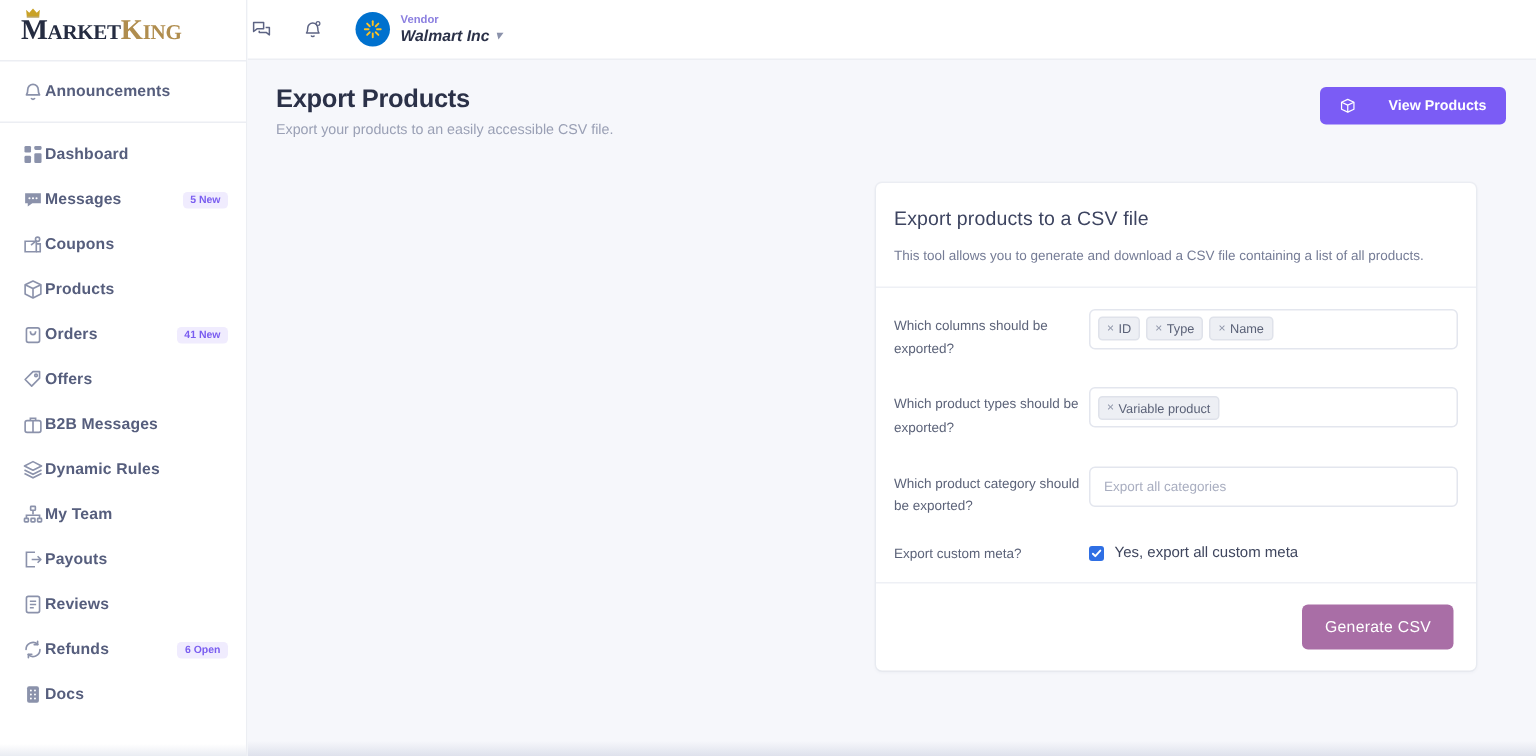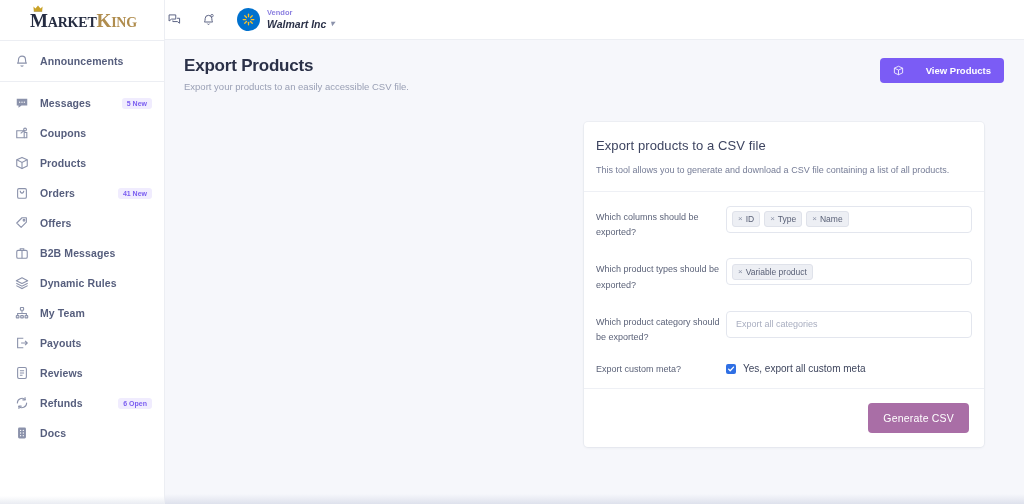--- a/index.html
+++ b/index.html
@@ -14,38 +14,38 @@
   
   .sidebar {
     width: 165px; height: 504px; flex: 0 0 165px;
     background: #ffffff;
     border-right: 1px solid #eceef3;
     position: relative;
     overflow: hidden;
   }
   .logo-wrap {
     height: 40px; display: flex; align-items: center;
-    padding-left: 30px;
+    padding-left: 14px;
   }
   .logo {
     font-family: "Liberation Serif", serif;
     font-size: 19px; font-weight: 700; letter-spacing: -0.2px;
     line-height: 1; white-space: nowrap; position: relative;
   }
   .logo .small-caps { font-size: 14px; }
   .crown {
     position: absolute; left: 3px; top: -6px;
     width: 10px; height: 7px;
   }
   .nav-divider { height: 1px; background: #eceef3; margin: 0; }
 
   .nav-item {
     display: flex; align-items: center;
     height: 30px; padding: 0 12px 0 14px;
-    gap: 10px; cursor: pointer; position: relative;
+    cursor: pointer; position: relative;
   }
   .nav-icon {
     width: 16px; height: 16px; flex: 0 0 16px;
     display: flex; align-items: center; justify-content: center;
     color: #8b92ab;
   }
   .nav-icon svg { display: block; }
   .nav-label {
     font-size: 10.5px; color: #565e7d; font-weight: 600;
     letter-spacing: 0.1px; white-space: nowrap;
@@ -218,20 +218,31 @@
           <path d="M6.6 13a1.5 1.5 0 002.8 0"></path>
         </svg>
       </span>
       <span class="nav-label">Announcements</span>
     </div>
 
     <div class="nav-divider"></div>
     <div class="group-gap"></div>
 
     <div id="nav-list">
+        <div class="nav-item">
+          <span class="nav-icon">
+            <svg viewBox="0 0 16 16" width="14" height="14" fill="currentColor">
+              <rect x="1.5" y="1.5" width="5" height="5" rx="1"></rect>
+              <rect x="9" y="1.5" width="5.5" height="3" rx="1"></rect>
+              <rect x="1.5" y="9" width="5" height="5.5" rx="1"></rect>
+              <rect x="9" y="7" width="5.5" height="7.5" rx="1"></rect>
+            </svg>
+          </span>
+          <span class="nav-label">Dashboard</span>
+        </div>
         <div class="nav-item">
           <span class="nav-icon">
             <svg viewBox="0 0 16 16" width="14" height="14" fill="currentColor">
               <path d="M2 3.2h12v7.6H7.5L4 13.4v-2.6H2z" rx="1"></path>
               <circle cx="5.3" cy="7" r="0.8" fill="#fff"></circle>
               <circle cx="8" cy="7" r="0.8" fill="#fff"></circle>
               <circle cx="10.7" cy="7" r="0.8" fill="#fff"></circle>
             </svg>
           </span>
           <span class="nav-label">Messages</span>

